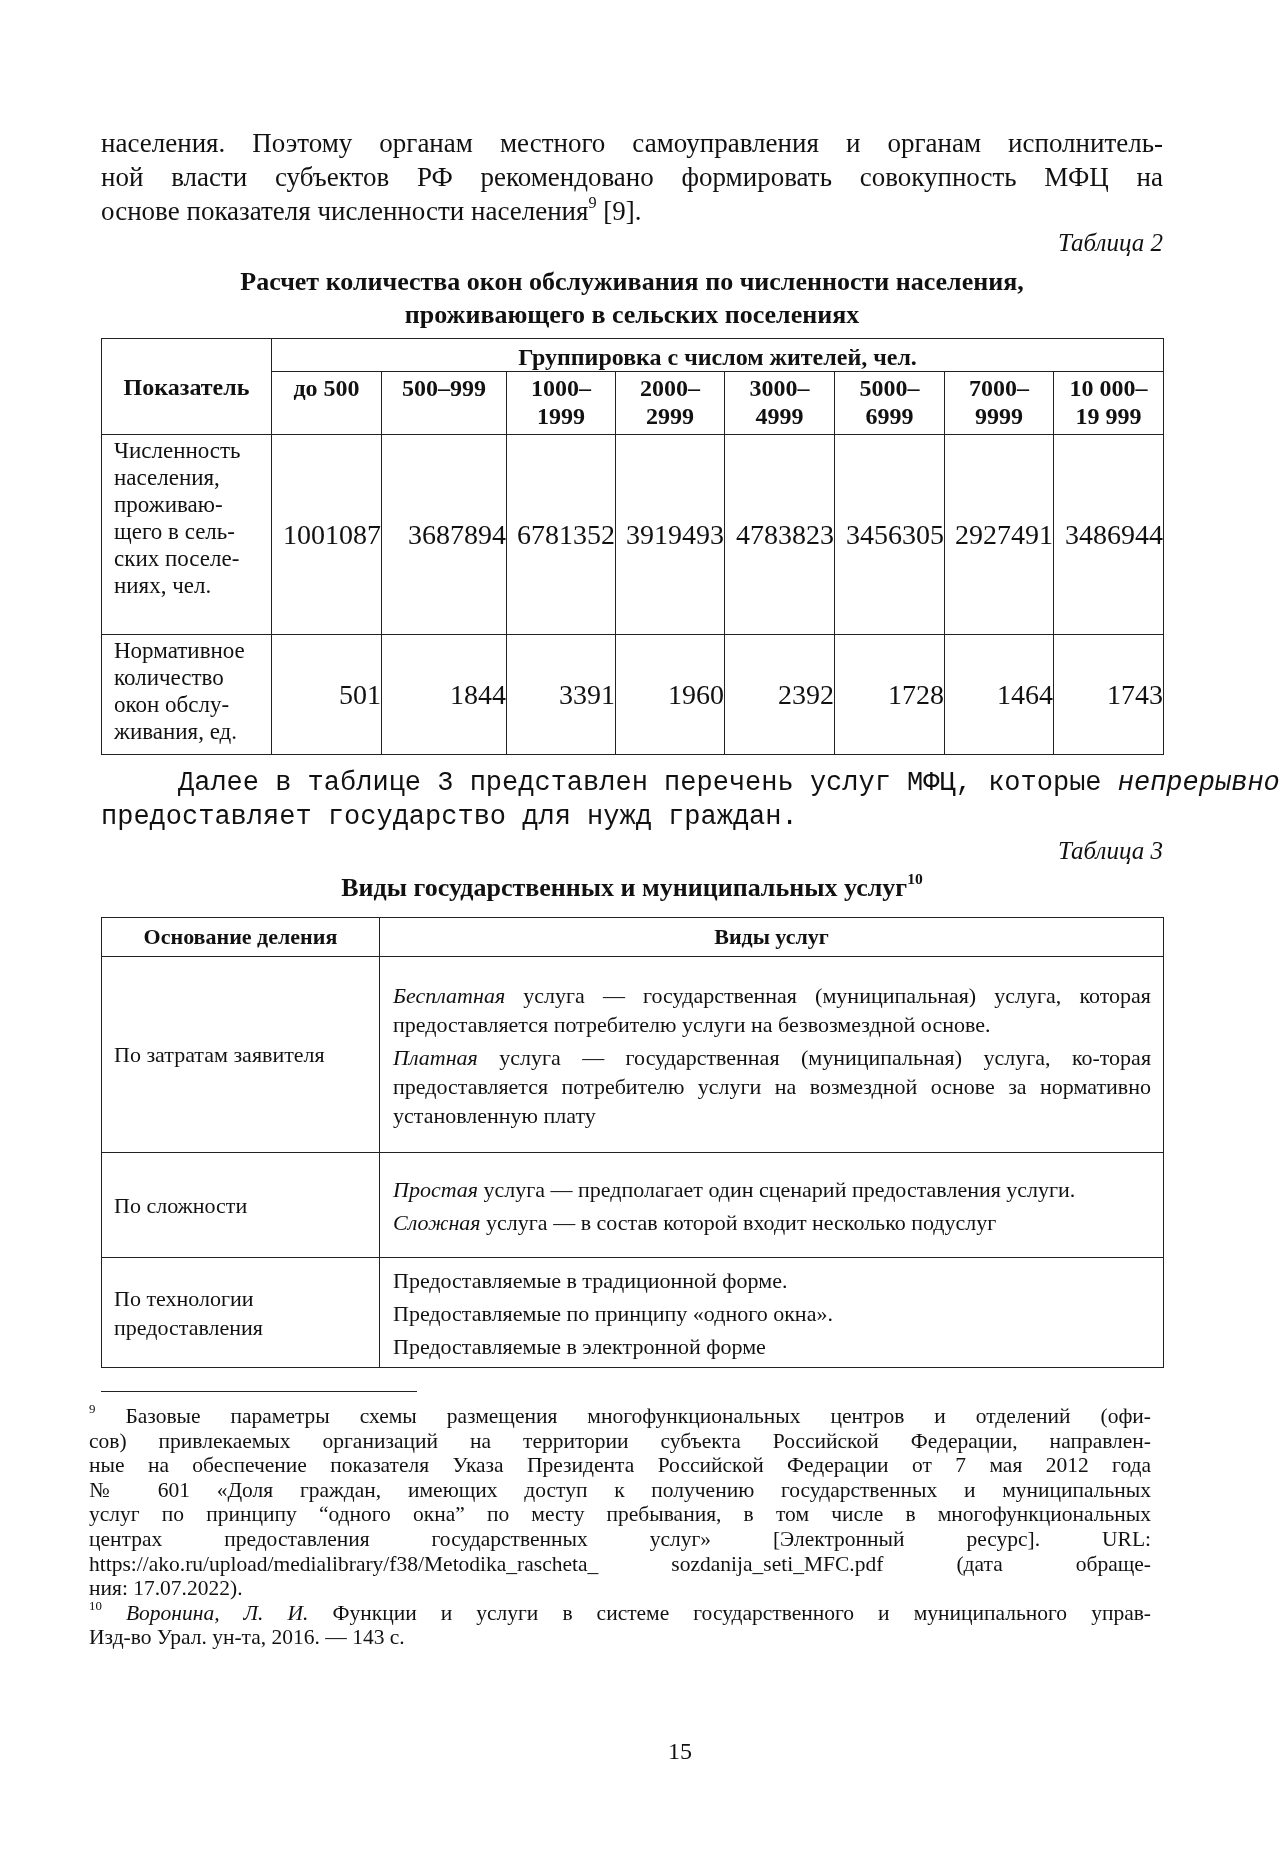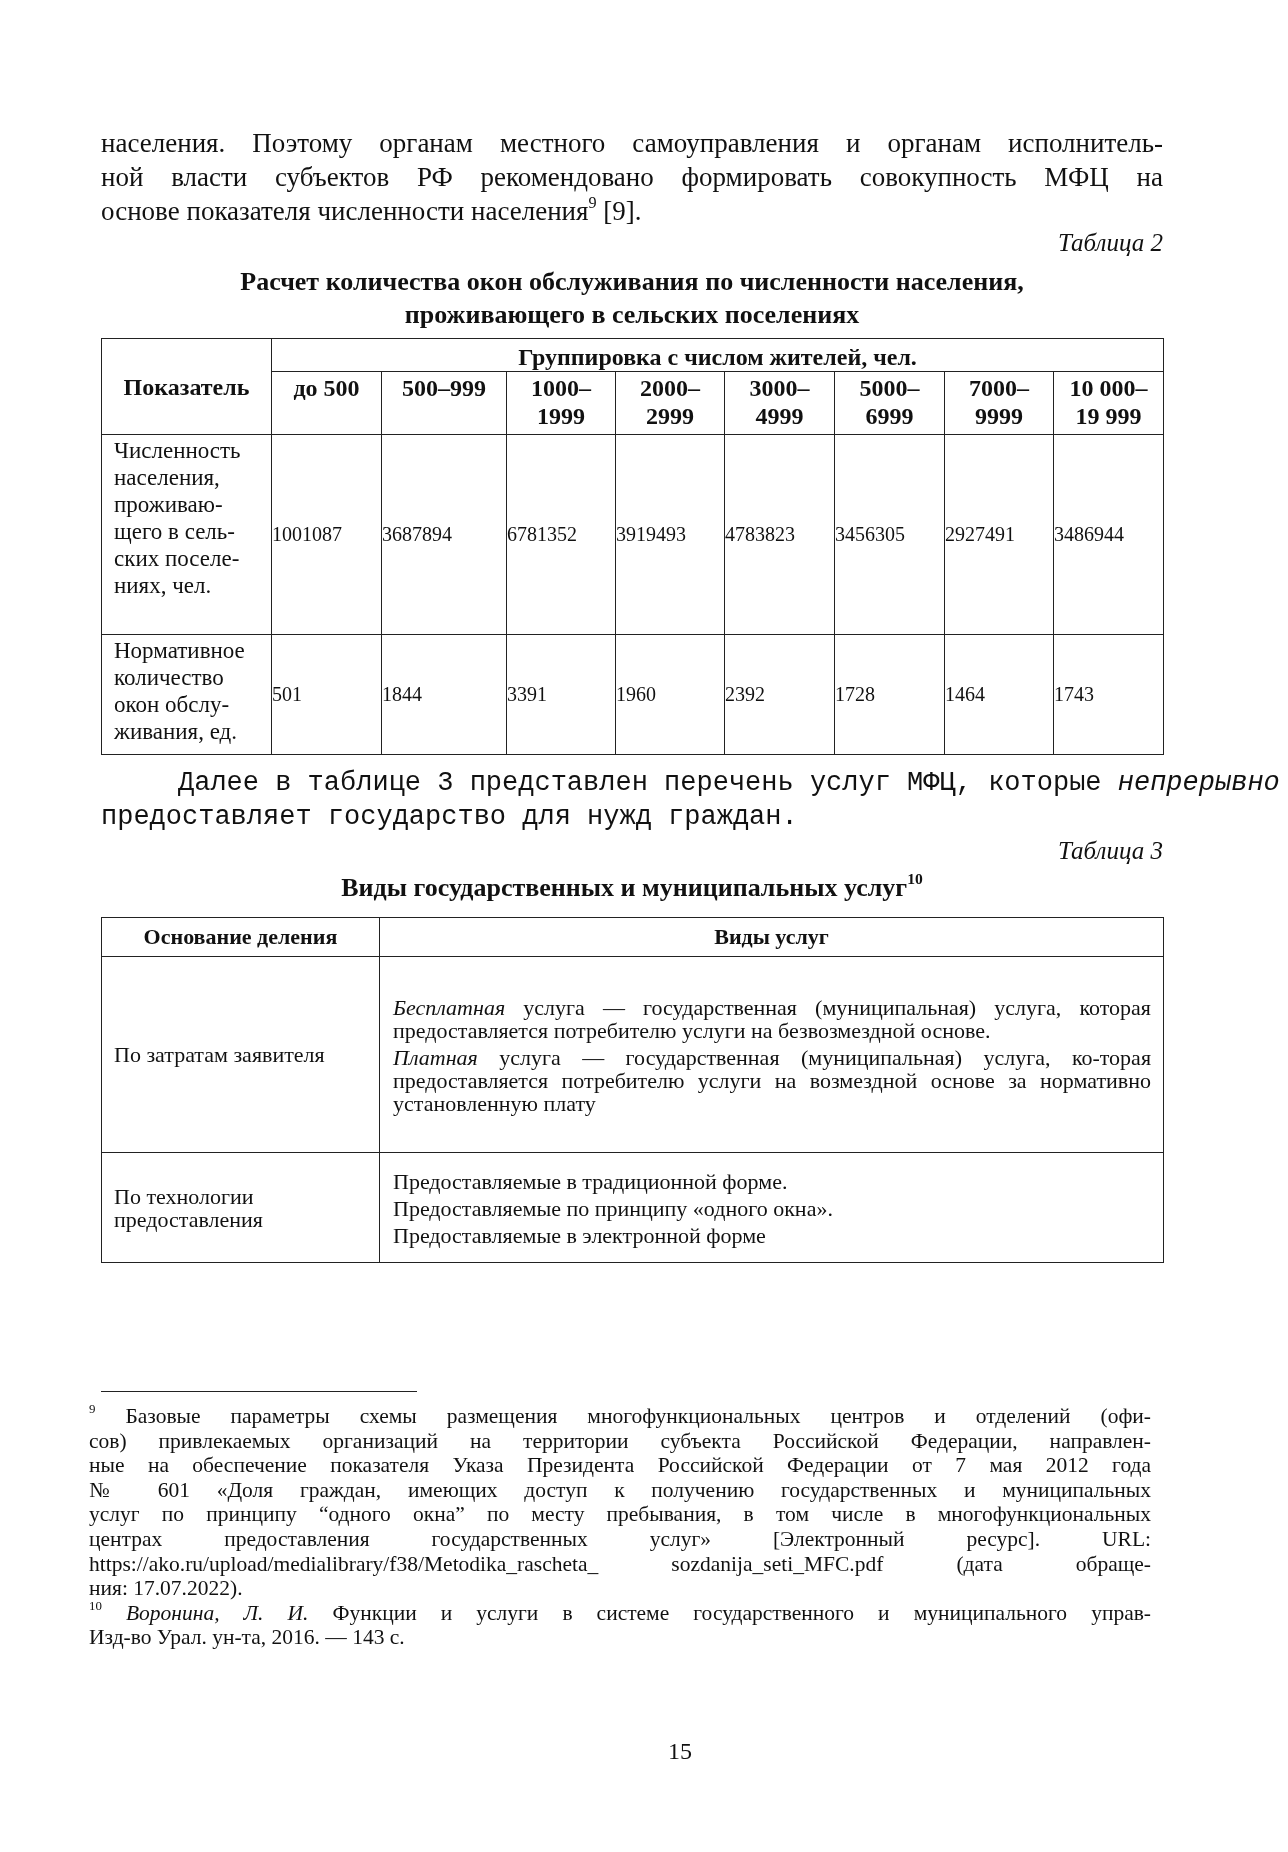--- a/index.html
+++ b/index.html
@@ -15,29 +15,29 @@
 
   table { border-collapse: collapse; position: absolute; table-layout: fixed; }
   td, th { border: 1.5px solid #222; padding: 0; }
 
   
   #t2 { left: 101px; top: 338px; width: 1062px; font-size: 24px; }
   #t2 th { font-weight: bold; text-align: center; vertical-align: top; line-height: 28px; }
   #t2 .grp { height: 32px; vertical-align: bottom; line-height: 28px; }
   #t2 .sub { height: 60px; padding-top: 2px; }
   #t2 .pok { vertical-align: middle; }
-  #t2 td { text-align: left; vertical-align: middle; font-size: 20px; }
+  #t2 td { text-align: right; vertical-align: middle; font-size: 28px; }
   #t2 td.lbl { text-align: left; padding-left: 12px; line-height: 27px; font-size: 23px; vertical-align: top; padding-top: 2px; }
   #t2 .r1 { height: 200px; }
   #t2 .r2 { height: 120px; }
 
   
   #t3 { left: 101px; top: 917px; width: 1062px; font-size: 22px; }
   #t3 th { font-weight: bold; text-align: center; height: 38px; font-size: 22px; }
-  #t3 td { vertical-align: middle; line-height: 23px; }
+  #t3 td { vertical-align: middle; line-height: 29px; }
   #t3 td.c0 { padding-left: 12px; }
   #t3 td.c1 { padding: 4px 12px 2px 13px; text-align: justify; }
   #t3 .para { display: block; margin: 0 0 4px 0; }
   #t3 .para:last-child { margin-bottom: 0; }
   #t3 em { font-style: italic; }
 
   .fn-rule { left: 101px; top: 1391px; width: 316px; height: 0; border-top: 1.5px solid #222; }
   .footnotes { left: 89px; top: 1404px; width: 1062px; font-size: 21.5px; line-height: 24.6px; }
   .footnotes .fn { text-align: justify; }
   .footnotes .ln { display: block; white-space: nowrap; text-align: justify; text-align-last: justify; }
@@ -164,20 +164,27 @@
   <tbody>
       <tr>
     <th>Основание деления</th>
     <th>Виды услуг</th>
   </tr>
   <tr style="height:196px;">
     <td class="c0">По затратам заявителя</td>
     <td class="c1">
       <span class="para"><em>Бесплатная</em><span> услуга — государственная (муниципальная) услуга, которая предоставляется потребителю услуги на безвозмездной основе.</span></span>
       <span class="para"><em>Платная</em><span> услуга — государственная (муниципальная) услуга, ко-торая предоставляется потребителю услуги на возмездной основе за нормативно установленную плату</span></span>
+    </td>
+  </tr>
+  <tr style="height:105px;">
+    <td class="c0">По сложности</td>
+    <td class="c1">
+      <span class="para"><em>Простая</em><span> услуга — предполагает один сценарий предоставления услуги.</span></span>
+      <span class="para"><em>Сложная</em><span> услуга — в состав которой входит несколько подуслуг</span></span>
     </td>
   </tr>
   <tr style="height:110px;">
     <td class="c0">
           <div>По технологии</div>
           <div>предоставления</div>
         </td>
     <td class="c1">
       <span class="para">Предоставляемые в традиционной форме.</span>
       <span class="para">Предоставляемые по принципу «одного окна».</span>

